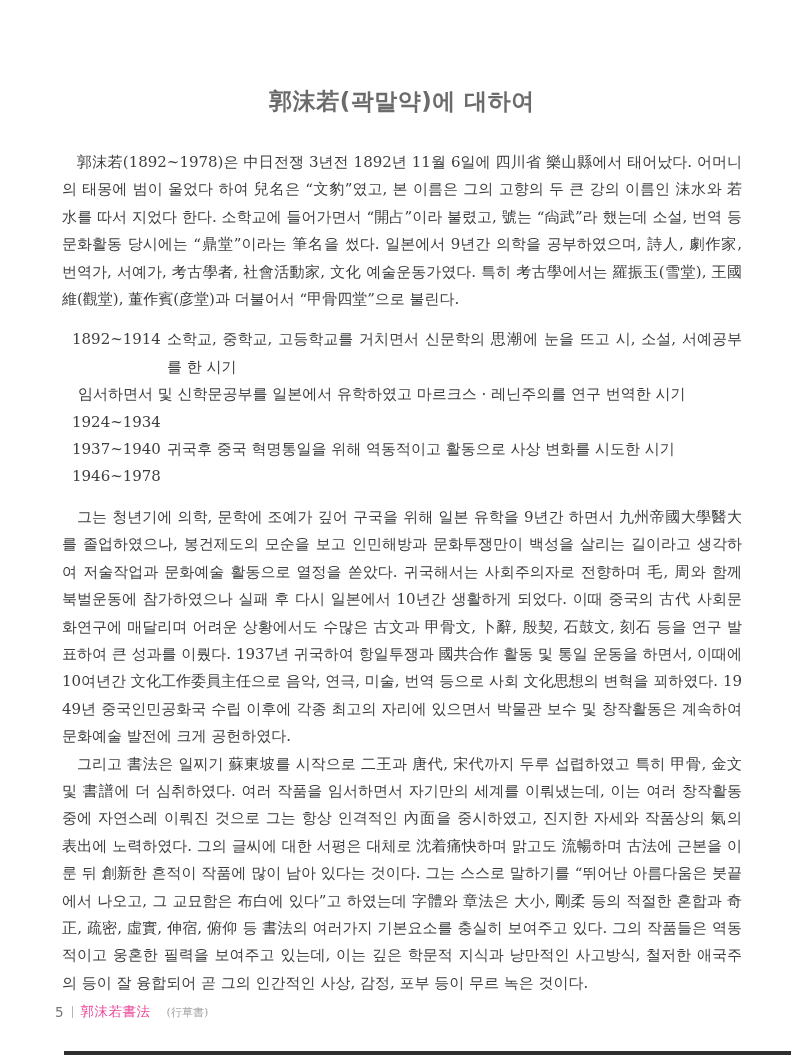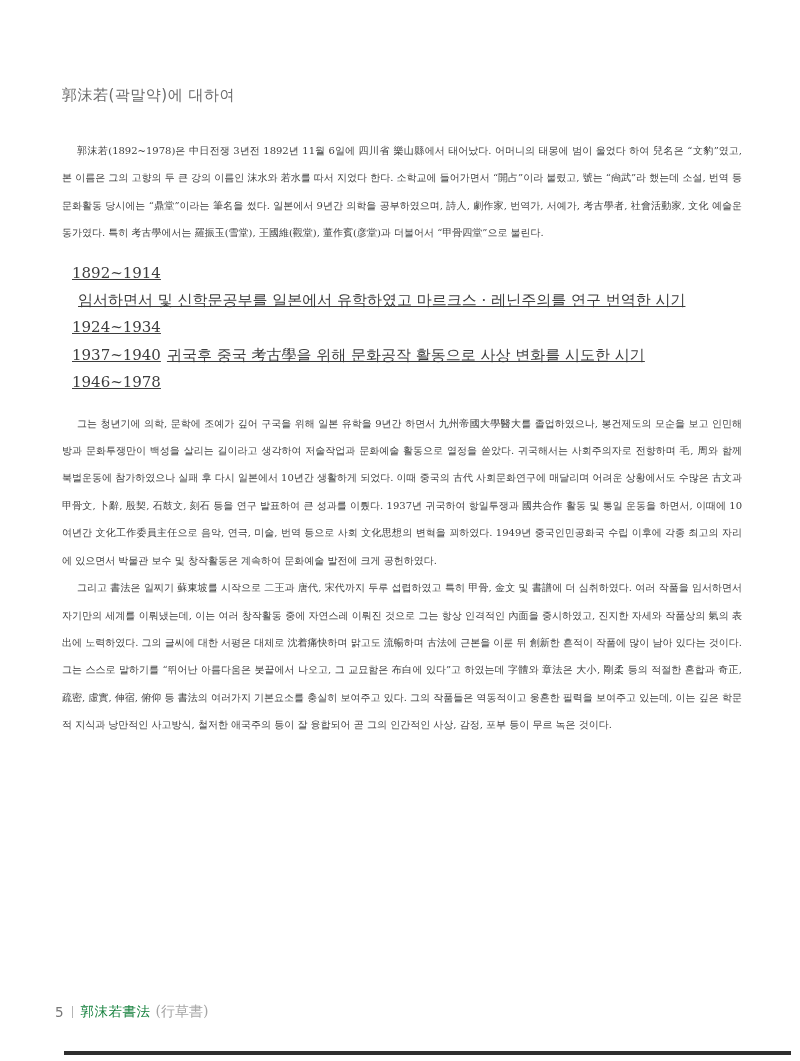--- a/index.html
+++ b/index.html
@@ -13,37 +13,37 @@
     color: #3d3d3d;
   }
   .content {
     position: absolute;
     left: 62px;
     right: 58px;
     top: 86px;
   }
   .doc-title {
     margin: 0 0 32px 0;
+    text-align: center;
     font-family: "DejaVu Sans", "Liberation Sans", sans-serif;
-    font-weight: 400;
-    font-size: 15px;
+    font-weight: 700;
+    font-size: 23px;
     letter-spacing: 0.5px;
     color: #6b6b6b;
   }
   .para {
     margin: 0;
-    font-size: 10px;
+    font-size: 15px;
     line-height: 27.4px;
     text-align: justify;
     text-indent: 15px;
     word-break: break-all;
   }
   .timeline {
     margin: 13px 0 13px 10px;
-    text-decoration: underline;
   }
   .timeline-row {
     display: flex;
     font-size: 15px;
     line-height: 27.4px;
   }
   .timeline-years {
     flex: 0 0 66px;
     white-space: nowrap;
   }
@@ -67,27 +67,27 @@
     color: #777777;
   }
   .footer .sep {
     display: inline-block;
     width: 1px;
     height: 12px;
     background: #b5b5b5;
     margin: 0 8px;
   }
   .footer .book-title {
-    color: #15803d;
+    color: #ec4899;
     letter-spacing: 0.5px;
   }
   .footer .book-subtitle {
     color: #a5a5a5;
-    font-size: 14px;
-    margin-left: 5px;
+    font-size: 11px;
+    margin-left: 16px;
   }
   .bottom-rule {
     position: absolute;
     left: 64px;
     top: 1051px;
     width: 727px;
     height: 4px;
     background: #2e2e2e;
   }
 </style>
@@ -97,30 +97,31 @@
 <div class="page">
   <div class="content">
 
     <h1 class="doc-title">郭沫若(곽말약)에 대하여</h1>
 
     <p class="para">郭沫若(1892~1978)은 中日전쟁 3년전 1892년 11월 6일에 四川省 樂山縣에서 태어났다. 어머니의 태몽에 범이 울었다 하여 兒名은 “文豹”였고, 본 이름은 그의 고향의 두 큰 강의 이름인 沫水와 若水를 따서 지었다 한다. 소학교에 들어가면서 “開占”이라 불렸고, 號는 “尙武”라 했는데 소설, 번역 등 문화활동 당시에는 “鼎堂”이라는 筆名을 썼다. 일본에서 9년간 의학을 공부하였으며, 詩人, 劇作家, 번역가, 서예가, 考古學者, 社會活動家, 文化 예술운동가였다. 특히 考古學에서는 羅振玉(雪堂), 王國維(觀堂), 董作賓(彦堂)과 더불어서 “甲骨四堂”으로 불린다.</p>
 
     <div class="timeline">
       <div class="timeline-row">
         <span class="timeline-years">1892~1914</span>
+        <span class="timeline-desc">소학교, 중학교, 고등학교를 거치면서 신문학의 思潮에 눈을 뜨고 시, 소설, 서예공부를 한 시기</span>
       </div>
       <div class="timeline-row">
         <span class="timeline-desc">임서하면서 및 신학문공부를 일본에서 유학하였고 마르크스 · 레닌주의를 연구 번역한 시기</span>
       </div>
       <div class="timeline-row">
         <span class="timeline-years">1924~1934</span>
       </div>
       <div class="timeline-row">
         <span class="timeline-years">1937~1940</span>
-        <span class="timeline-desc">귀국후 중국 考古學을 위해 문화공작 활동으로 사상 변화를 시도한 시기</span>
+        <span class="timeline-desc">귀국후 중국 혁명통일을 위해 역동적이고 활동으로 사상 변화를 시도한 시기</span>
       </div>
       <div class="timeline-row">
         <span class="timeline-years">1946~1978</span>
       </div>
     </div>
 
     <p class="para">그는 청년기에 의학, 문학에 조예가 깊어 구국을 위해 일본 유학을 9년간 하면서 九州帝國大學醫大를 졸업하였으나, 봉건제도의 모순을 보고 인민해방과 문화투쟁만이 백성을 살리는 길이라고 생각하여 저술작업과 문화예술 활동으로 열정을 쏟았다. 귀국해서는 사회주의자로 전향하며 毛, 周와 함께 북벌운동에 참가하였으나 실패 후 다시 일본에서 10년간 생활하게 되었다. 이때 중국의 古代 사회문화연구에 매달리며 어려운 상황에서도 수많은 古文과 甲骨文, 卜辭, 殷契, 石鼓文, 刻石 등을 연구 발표하여 큰 성과를 이뤘다. 1937년 귀국하여 항일투쟁과 國共合作 활동 및 통일 운동을 하면서, 이때에 10여년간 文化工作委員主任으로 음악, 연극, 미술, 번역 등으로 사회 文化思想의 변혁을 꾀하였다. 1949년 중국인민공화국 수립 이후에 각종 최고의 자리에 있으면서 박물관 보수 및 창작활동은 계속하여 문화예술 발전에 크게 공헌하였다.</p>
     <p class="para">그리고 書法은 일찌기 蘇東坡를 시작으로 二王과 唐代, 宋代까지 두루 섭렵하였고 특히 甲骨, 金文 및 書譜에 더 심취하였다. 여러 작품을 임서하면서 자기만의 세계를 이뤄냈는데, 이는 여러 창작활동 중에 자연스레 이뤄진 것으로 그는 항상 인격적인 內面을 중시하였고, 진지한 자세와 작품상의 氣의 表出에 노력하였다. 그의 글씨에 대한 서평은 대체로 沈着痛快하며 맑고도 流暢하며 古法에 근본을 이룬 뒤 創新한 흔적이 작품에 많이 남아 있다는 것이다. 그는 스스로 말하기를 “뛰어난 아름다움은 붓끝에서 나오고, 그 교묘함은 布白에 있다”고 하였는데 字體와 章法은 大小, 剛柔 등의 적절한 혼합과 奇正, 疏密, 虛實, 伸宿, 俯仰 등 書法의 여러가지 기본요소를 충실히 보여주고 있다. 그의 작품들은 역동적이고 웅혼한 필력을 보여주고 있는데, 이는 깊은 학문적 지식과 낭만적인 사고방식, 철저한 애국주의 등이 잘 융합되어 곧 그의 인간적인 사상, 감정, 포부 등이 무르 녹은 것이다.</p>
 
   </div>

